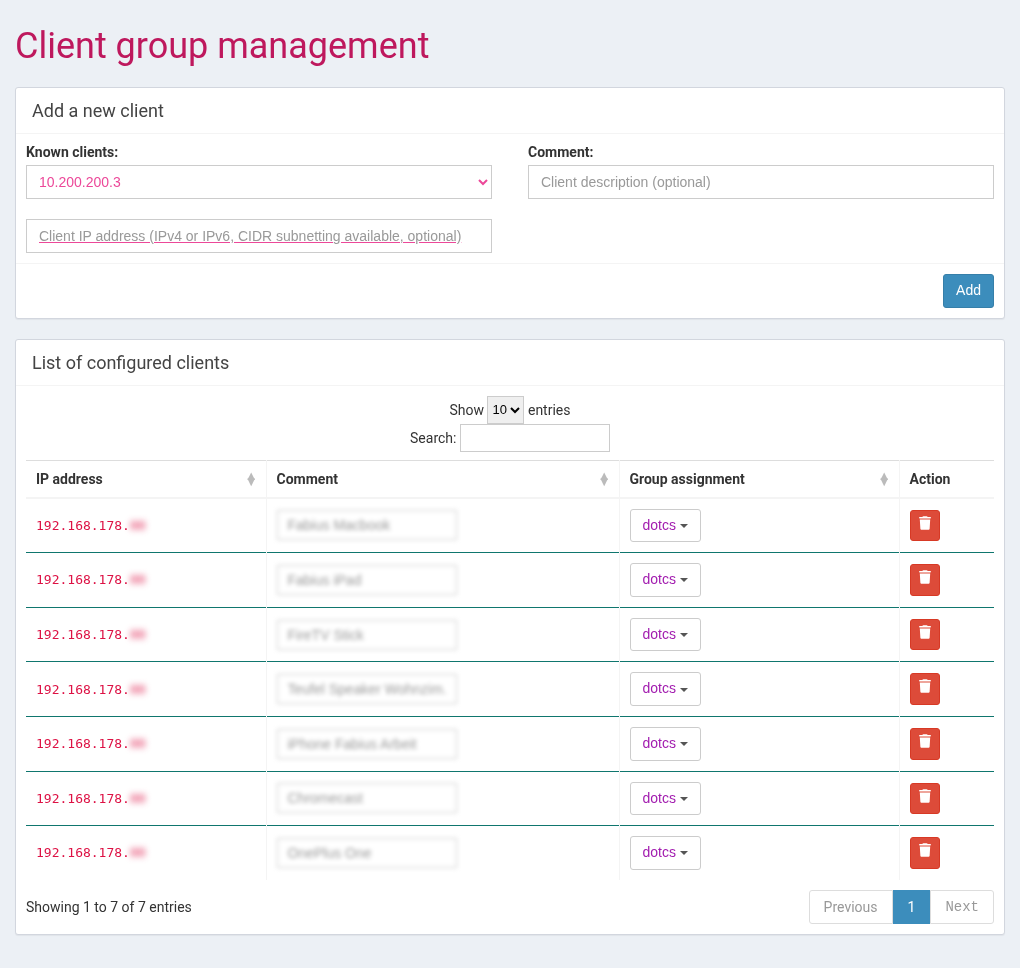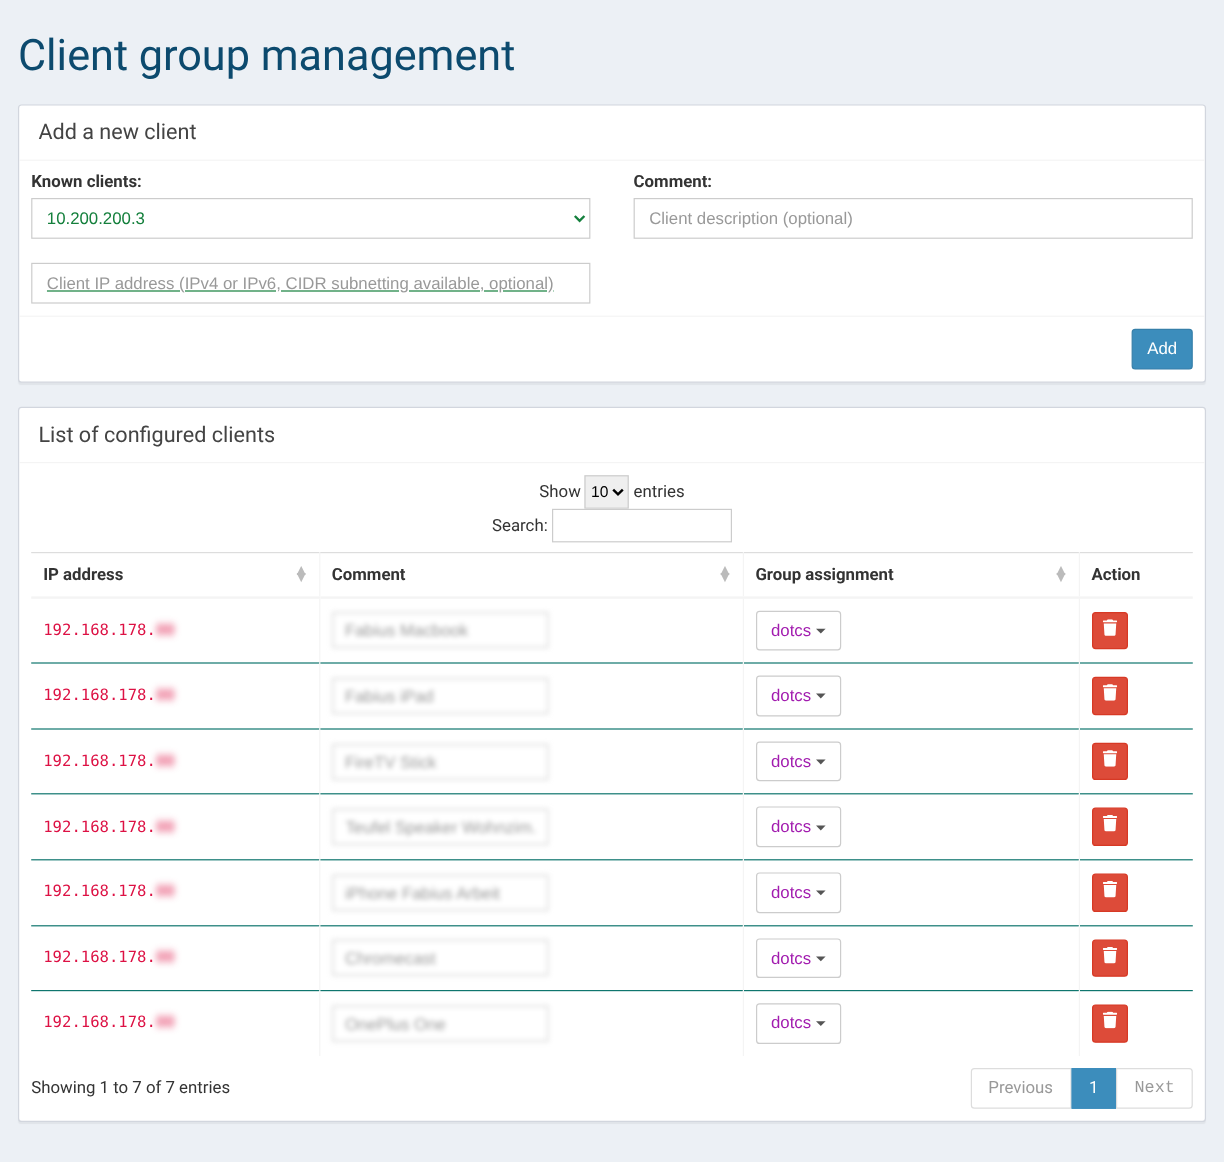--- a/index.html
+++ b/index.html
@@ -11,21 +11,21 @@
     background: #ecf0f5;
     padding: 0;
   }
   .content-wrapper {
     padding: 15px;
   }
   h1 {
     font-weight: 400;
     font-size: 36px;
     margin: 10px 0 20px 0;
-    color: #0c4a6e;
+    color: #be185d;
   }
   .box {
     background: #fff;
     border: 1px solid #d2d6de;
     border-radius: 3px;
     margin-bottom: 20px;
     box-shadow: 0 1px 1px rgba(0,0,0,0.05);
   }
   .box-header {
     padding: 12px 16px;
@@ -46,21 +46,21 @@
   .row { display: flex; gap: 36px; }
   .col { flex: 1; }
   label { display: block; font-weight: 700; margin-bottom: 5px; }
   .form-control {
     display: block;
     width: 100%;
     height: 34px;
     padding: 6px 12px;
     font-size: 14px;
     line-height: 1.4;
-    color: #15803d;
+    color: #ec4899;
     background: #fff;
     border: 1px solid #ccc;
     border-radius: 0;
   }
   select.form-control { padding: 6px 8px; }
   .form-control::placeholder { color: #999; }
   .mt { margin-top: 20px; text-decoration: underline; }
   .btn {
     display: inline-block;
     padding: 6px 12px;

